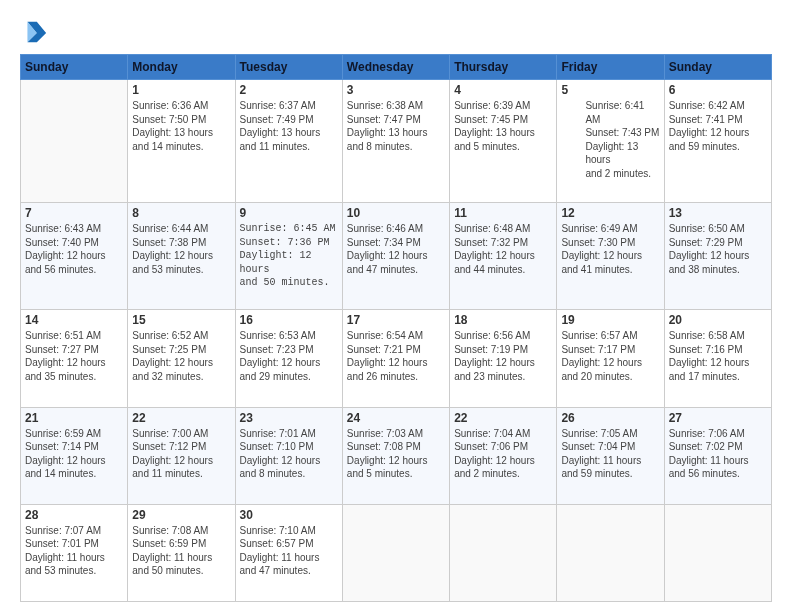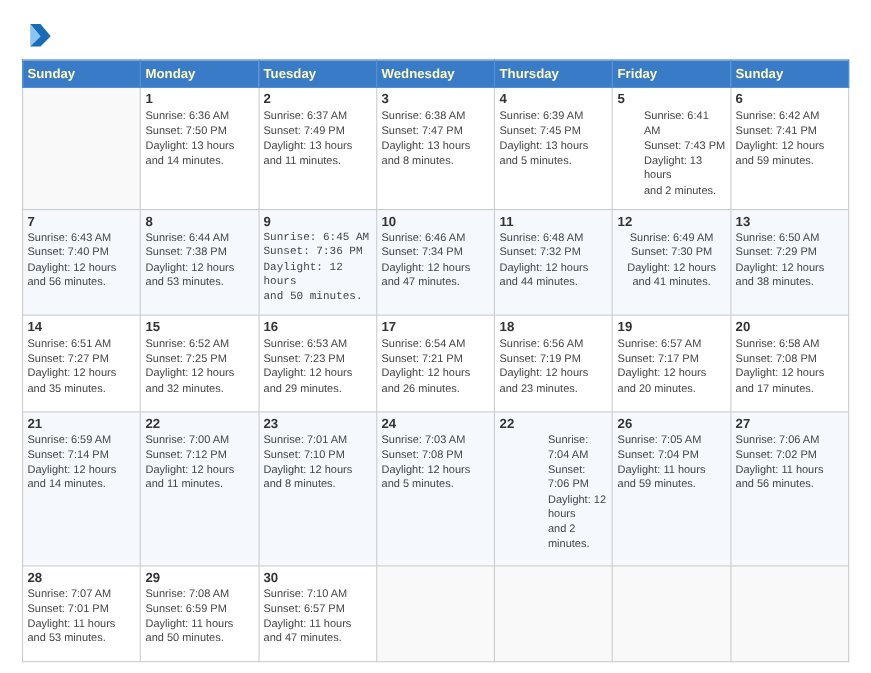--- a/index.html
+++ b/index.html
@@ -56,21 +56,21 @@
     }
     .calendar {
       flex: 1;
       border: 1px solid #ccc;
       border-collapse: collapse;
       width: 100%;
       table-layout: fixed;
     }
     .calendar th {
       background: #3a7bc8;
-      color: #fef9c3;
+      color: #0f172a;
       font-size: 12px;
       font-weight: bold;
       padding: 5px 4px;
       text-align: left;
       border: 1px solid #5590d4;
     }
     .calendar td {
       border: 1px solid #ccc;
       vertical-align: top;
       padding: 3px 4px;
@@ -208,21 +208,21 @@
           </td>
           <td>
             <span class="day-num">11</span>
             <div class="cell-text" style="white-space: pre-line;">Sunrise: 6:48 AM
 Sunset: 7:32 PM
 Daylight: 12 hours
 and 44 minutes.</div>
           </td>
           <td>
             <span class="day-num">12</span>
-            <div class="cell-text" style="white-space: pre-line; text-align: center;">Sunrise: 6:49 AM
+            <div class="cell-text" style="white-space: pre-line;">Sunrise: 6:49 AM
 Sunset: 7:30 PM
 Daylight: 12 hours
 and 41 minutes.</div>
           </td>
           <td>
             <span class="day-num">13</span>
             <div class="cell-text" style="white-space: pre-line;">Sunrise: 6:50 AM
 Sunset: 7:29 PM
 Daylight: 12 hours
 and 38 minutes.</div>
@@ -267,21 +267,21 @@
           <td>
             <span class="day-num">19</span>
             <div class="cell-text" style="white-space: pre-line;">Sunrise: 6:57 AM
 Sunset: 7:17 PM
 Daylight: 12 hours
 and 20 minutes.</div>
           </td>
           <td>
             <span class="day-num">20</span>
             <div class="cell-text" style="white-space: pre-line;">Sunrise: 6:58 AM
-Sunset: 7:08 PM
+Sunset: 7:16 PM
 Daylight: 12 hours
 and 17 minutes.</div>
           </td>
         </tr>
         <tr class="row-alt">
           <td>
             <span class="day-num">21</span>
             <div class="cell-text" style="white-space: pre-line;">Sunrise: 6:59 AM
 Sunset: 7:14 PM
 Daylight: 12 hours
@@ -303,21 +303,21 @@
           </td>
           <td>
             <span class="day-num">24</span>
             <div class="cell-text" style="white-space: pre-line;">Sunrise: 7:03 AM
 Sunset: 7:08 PM
 Daylight: 12 hours
 and 5 minutes.</div>
           </td>
           <td>
             <span class="day-num">22</span>
-            <div class="cell-text" style="white-space: pre-line; margin-left: 44px;">Sunrise: 7:04 AM
+            <div class="cell-text" style="white-space: pre-line;">Sunrise: 7:04 AM
 Sunset: 7:06 PM
 Daylight: 12 hours
 and 2 minutes.</div>
           </td>
           <td>
             <span class="day-num">26</span>
             <div class="cell-text" style="white-space: pre-line;">Sunrise: 7:05 AM
 Sunset: 7:04 PM
 Daylight: 11 hours
 and 59 minutes.</div>

